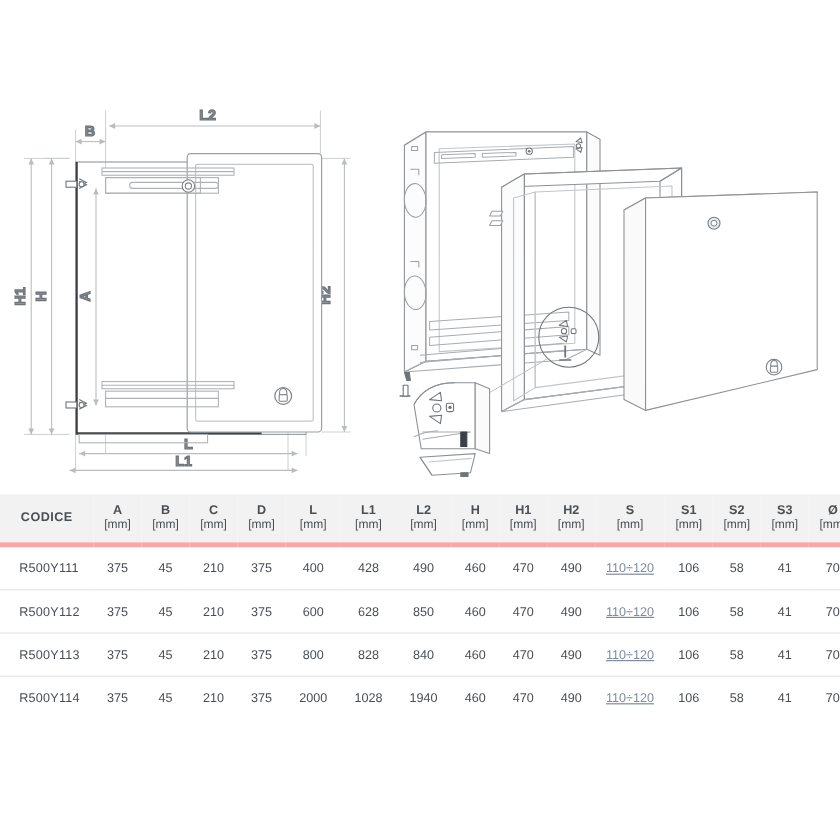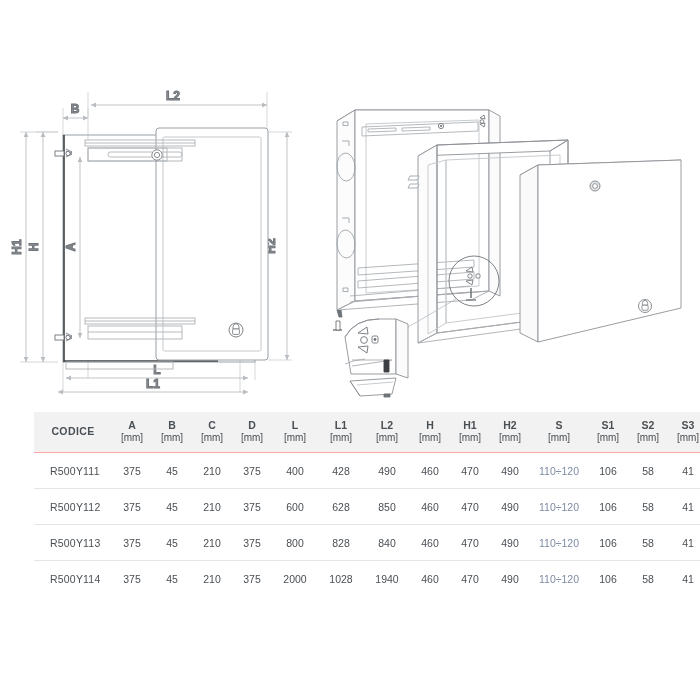--- a/index.html
+++ b/index.html
@@ -36,21 +36,20 @@
     font-weight: bold;
     fill: #8d9399;
   }
 
   
   #spec-table-wrap {
     position: absolute;
     left: 0;
     top: 412px;
     width: 568px;
-    padding-left: 34px;
   }
   table.spec {
     width: 700px;
     border-collapse: collapse;
     table-layout: fixed;
   }
   table.spec thead th {
     background: #f2f2f2;
     font-size: 10.5px;
     font-weight: bold;
@@ -76,29 +75,30 @@
     color: #4a4f54;
     text-align: center;
     padding: 12px 0 11px 0;
     border-top: 1px solid #e3e5e7;
     border-bottom: none;
     border-left: none;
     border-right: none;
     white-space: nowrap;
   }
   table.spec tbody tr:first-child td {
-    border-top: 1px solid #fca5a5;
+    border-top: 4px solid #fca5a5;
   }
   table.spec tbody td.code {
     text-align: left;
     padding-left: 16px;
     letter-spacing: .2px;
   }
   table.spec tbody td.s-val {
     color: #7f8ba3;
+    text-decoration: underline;
   }
 
   
   col.c-codice { width: 78px; }
   col.c-d      { width: 40px; }
   col.c-wide   { width: 46px; }
   col.c-s      { width: 58px; }
 </style>
 </head>
 <body>

